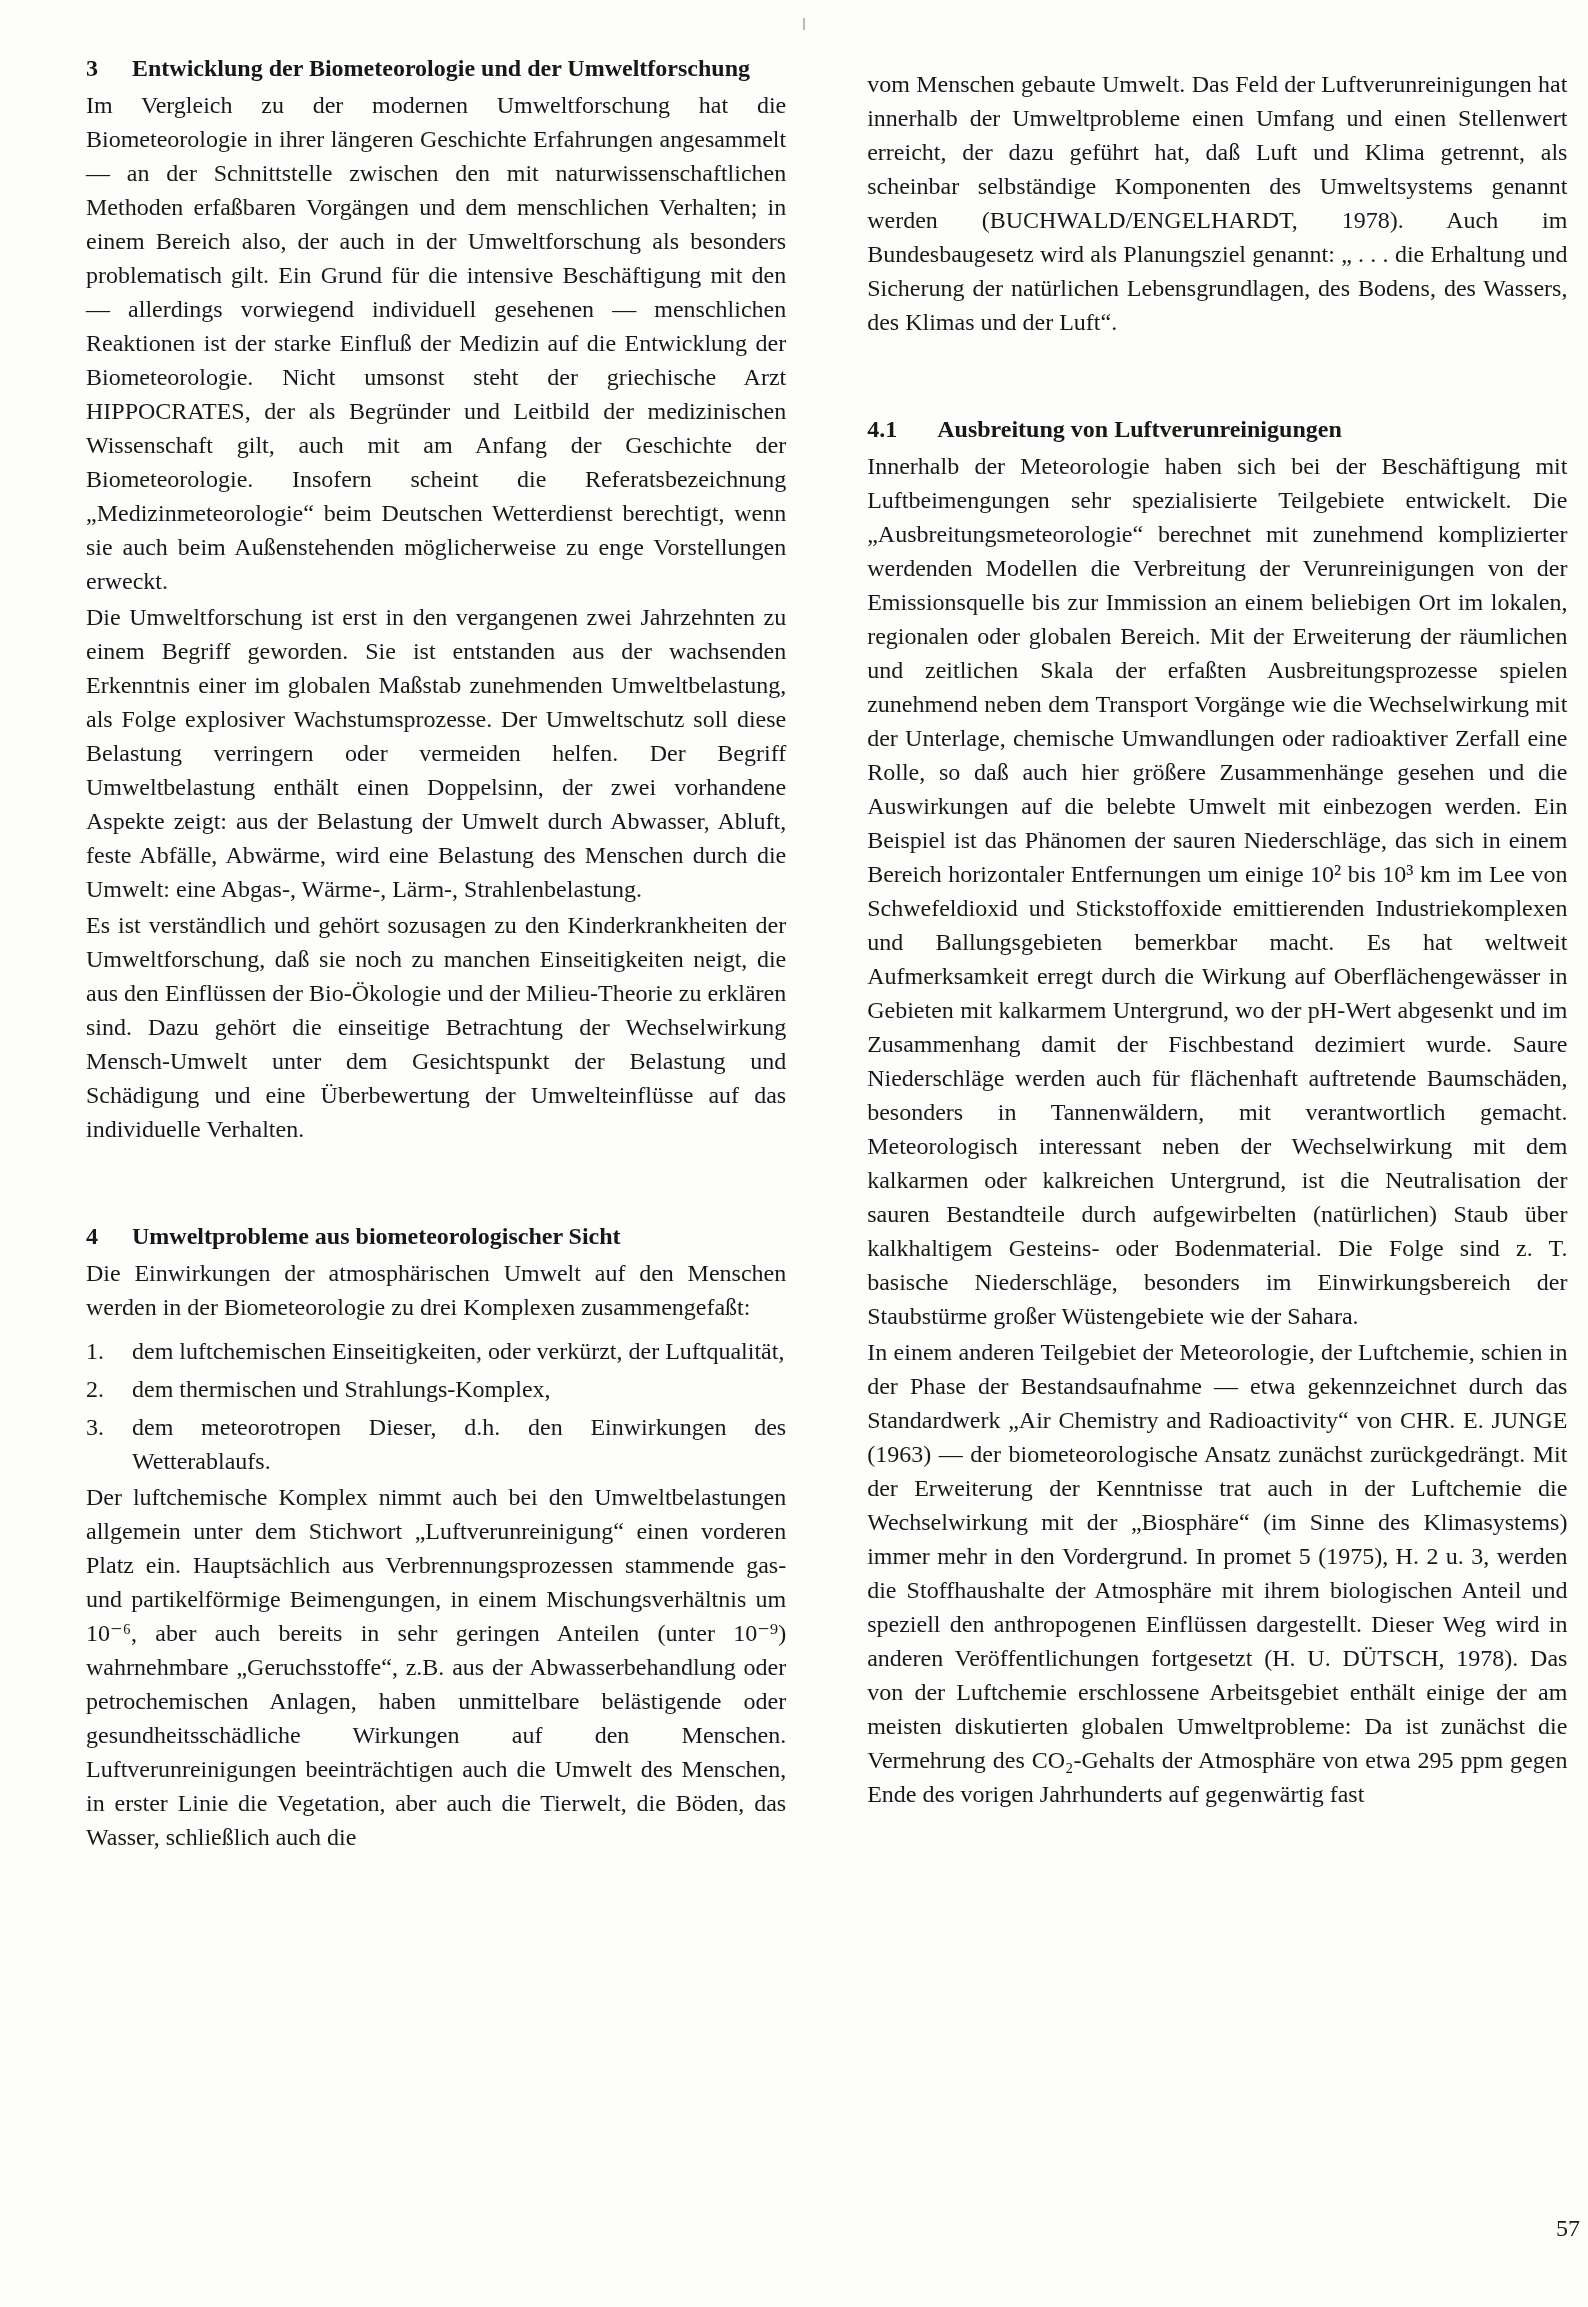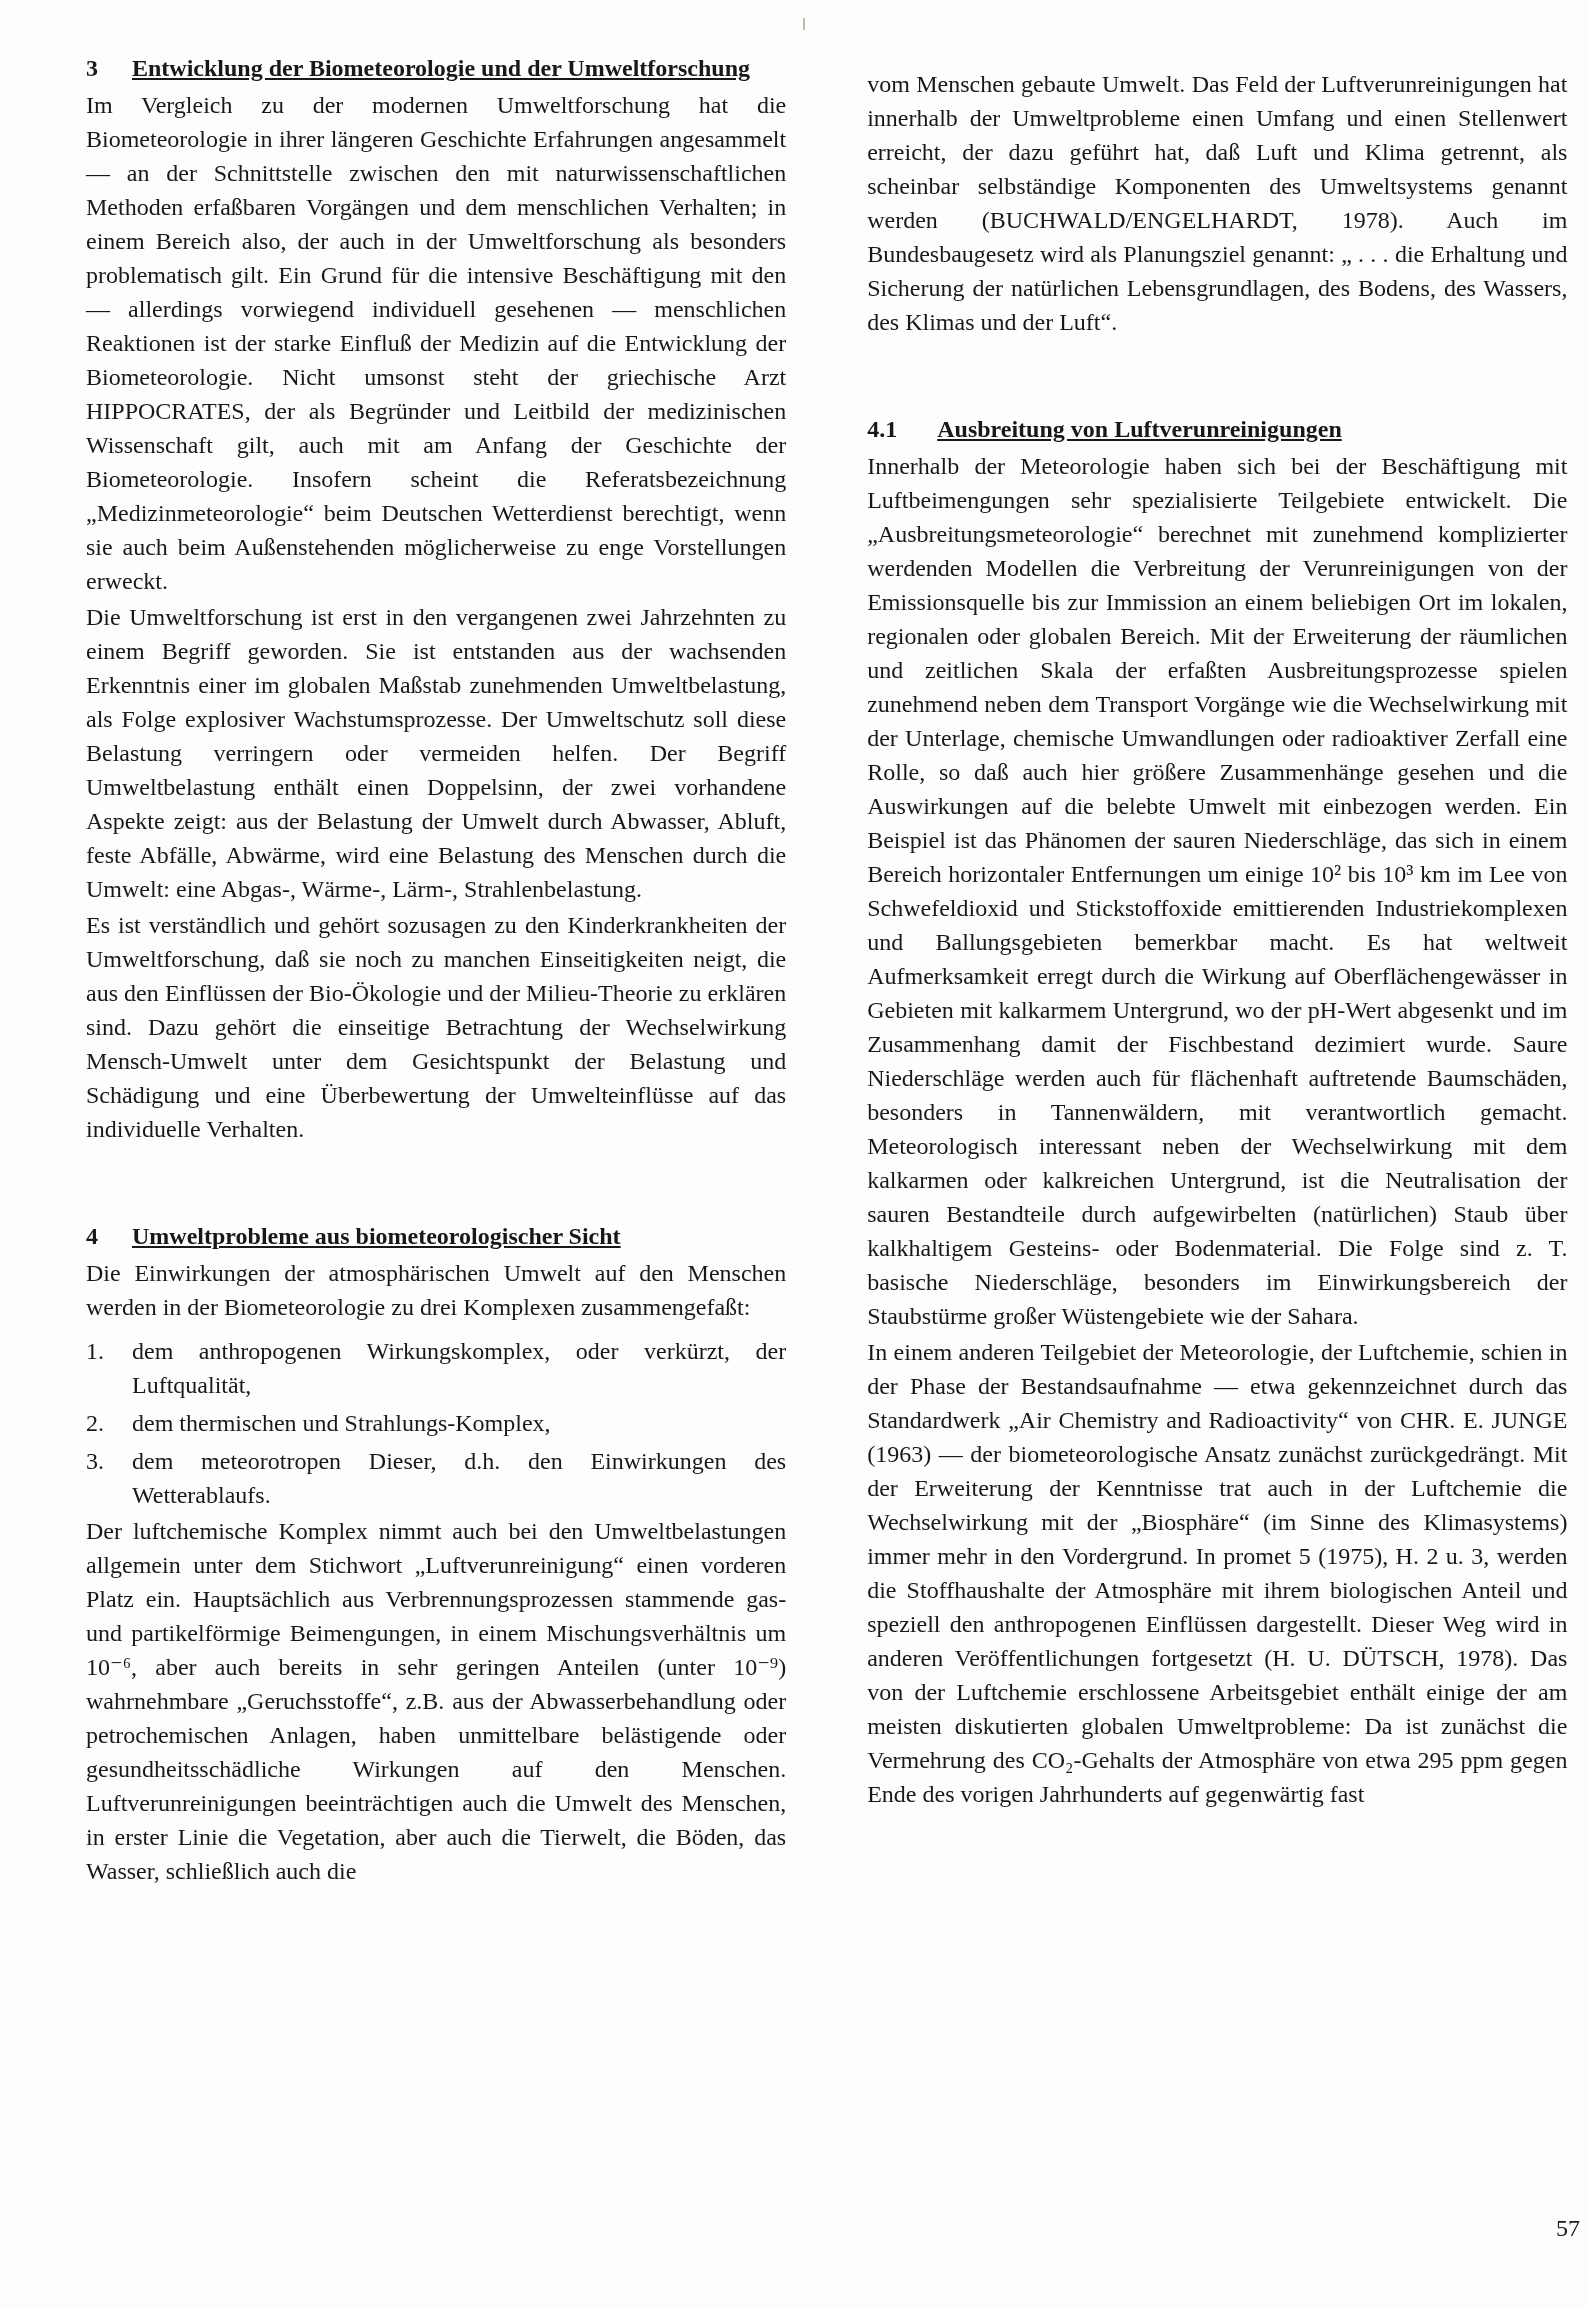--- a/index.html
+++ b/index.html
@@ -42,21 +42,21 @@
   .heading {
     display: flex;
     font-weight: bold;
     font-size: 24px;
     line-height: 34px;
     text-align: left;
     margin-bottom: 3.2px;
   }
   .heading .hnum { flex: 0 0 46px; }
   .heading.sub .hnum { flex: 0 0 70px; }
-  .heading .htitle { flex: 1 1 auto; text-decoration: underline; }
+  .heading .htitle { flex: 1 1 auto; }
   .heading.sp { margin-top: 73px; }
   .numlist { margin-top: 9.5px; }
   .list-item { display: flex; margin-top: 4px; }
   .list-item .linum { flex: 0 0 46px; }
   .list-item .litext { flex: 1 1 auto; text-align: justify; }
   .page-number {
     position: absolute;
     right: 8px;
     top: 2214px;
     font-size: 24px;
@@ -86,21 +86,21 @@
       <h3 class="heading sp">
         <span class="hnum">4</span>
         <span class="htitle">Umweltprobleme aus biometeorologischer Sicht</span>
       </h3>
 
       <p class="para">Die Einwirkungen der atmosphärischen Umwelt auf den Menschen werden in der Biometeorologie zu drei Komplexen zusammengefaßt:</p>
 
       <div class="numlist">
         <div class="list-item">
           <span class="linum">1.</span>
-          <span class="litext">dem anthropogenen Wirkungskomplex, oder verkürzt, der Luftqualität,</span>
+          <span class="litext">dem luftchemischen Einseitigkeiten, oder verkürzt, der Luftqualität,</span>
         </div>
         <div class="list-item">
           <span class="linum">2.</span>
           <span class="litext">dem thermischen und Strahlungs-Komplex,</span>
         </div>
         <div class="list-item">
           <span class="linum">3.</span>
           <span class="litext">dem meteorotropen Dieser, d.h. den Einwirkungen des Wetterablaufs.</span>
         </div>
       </div>

